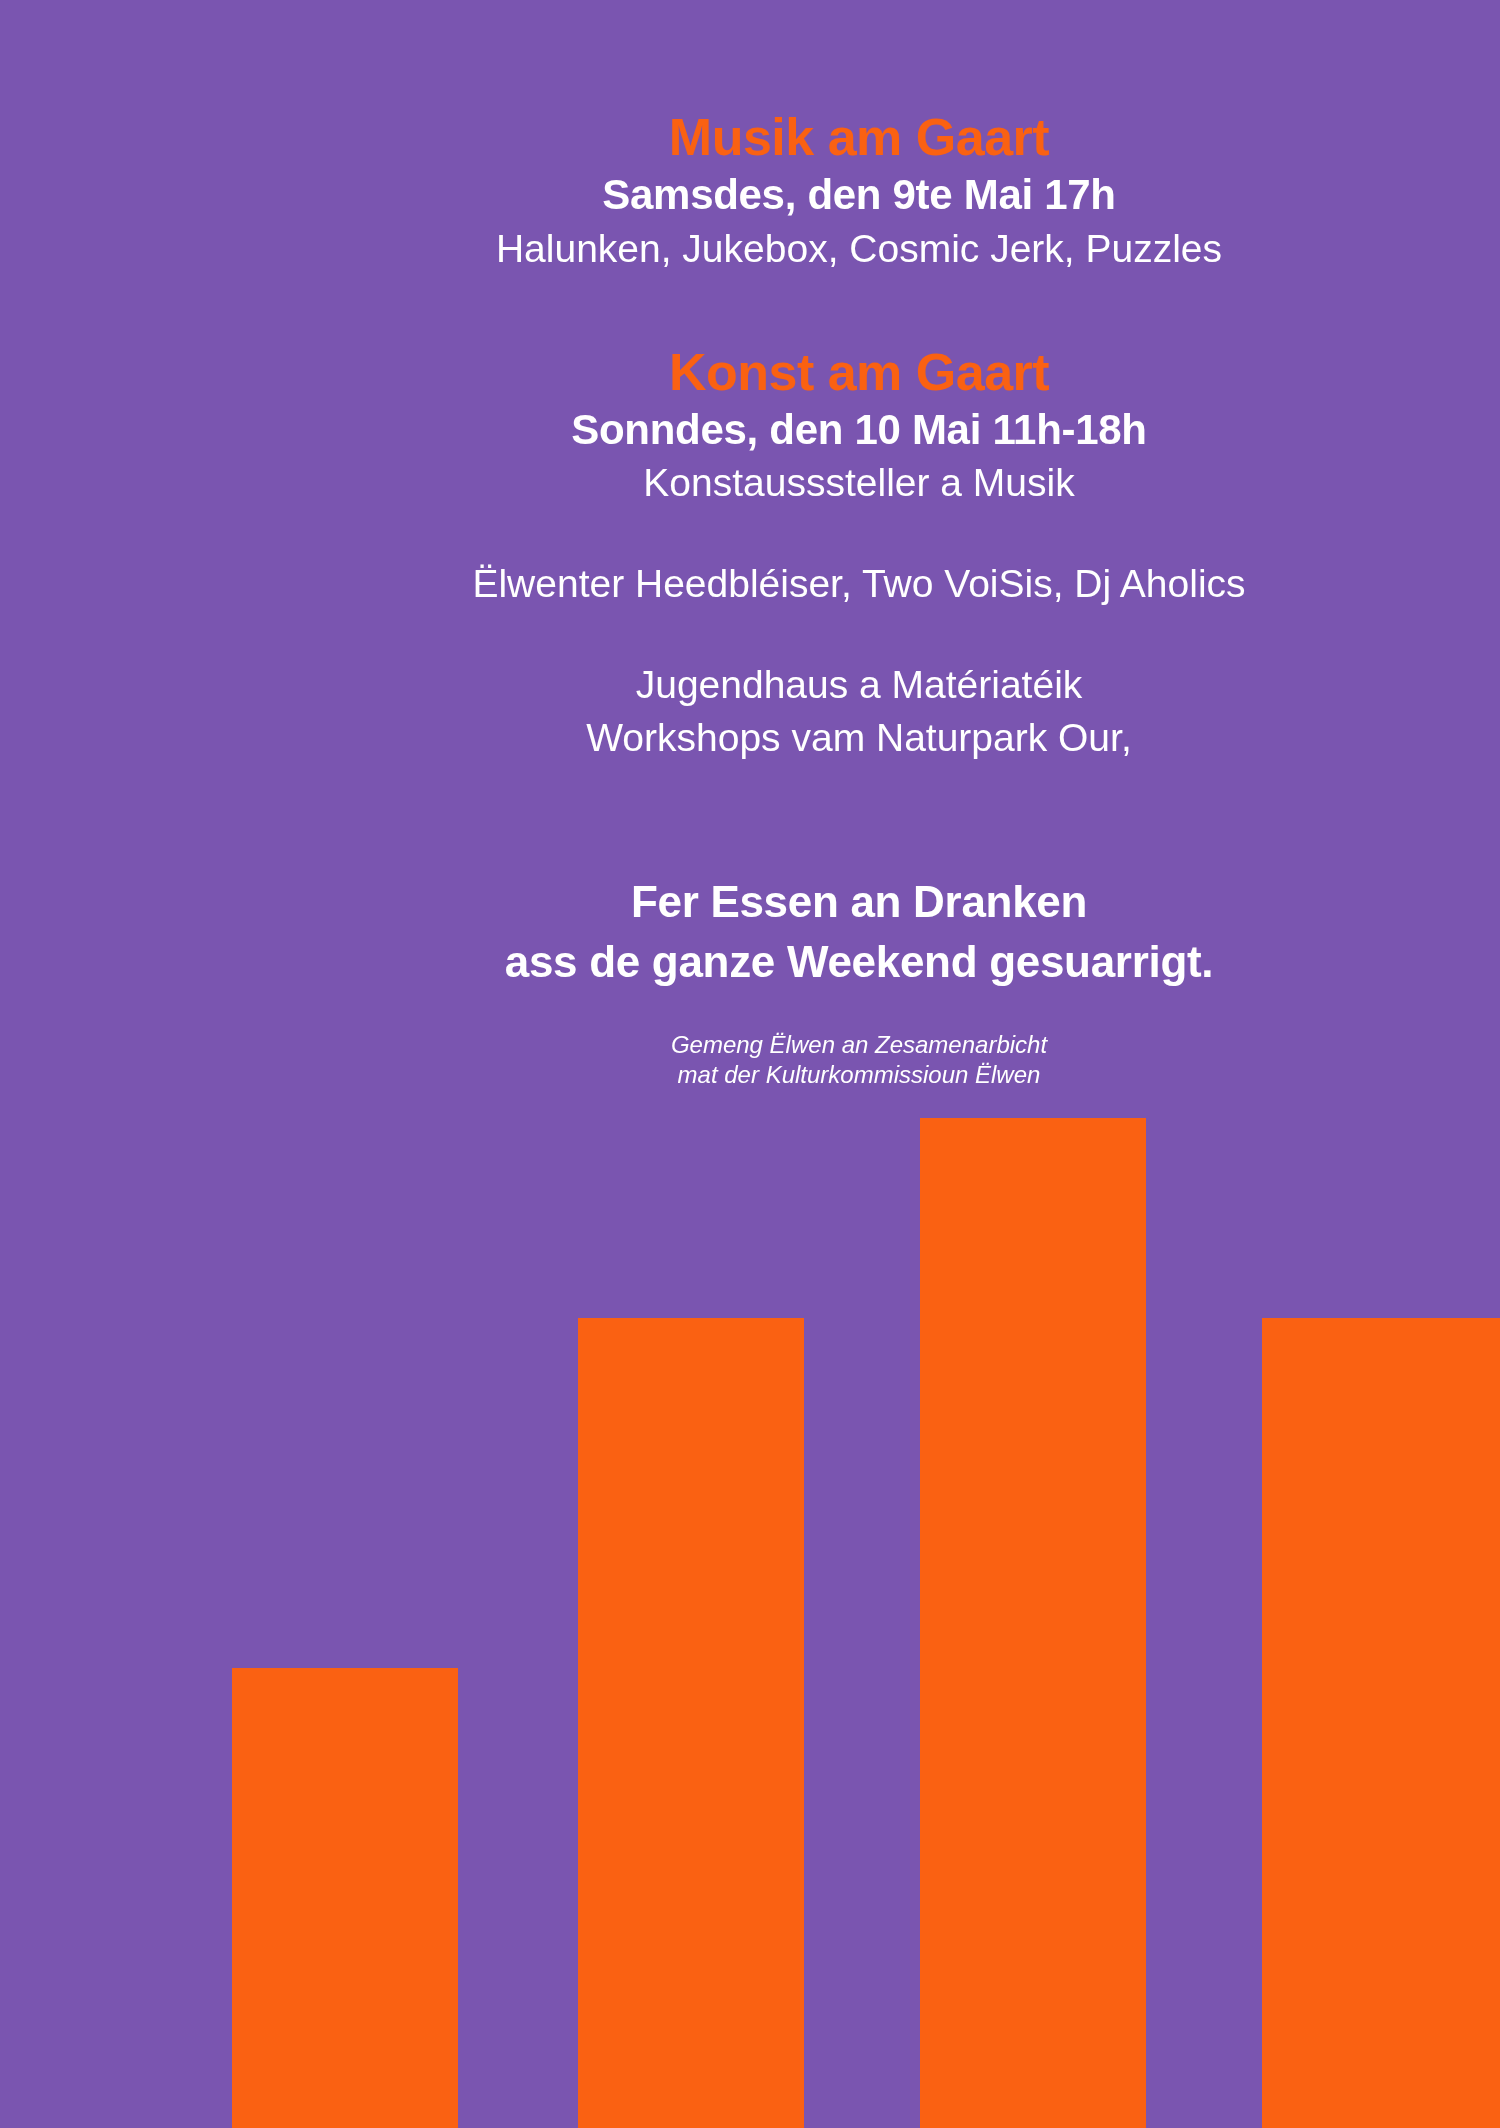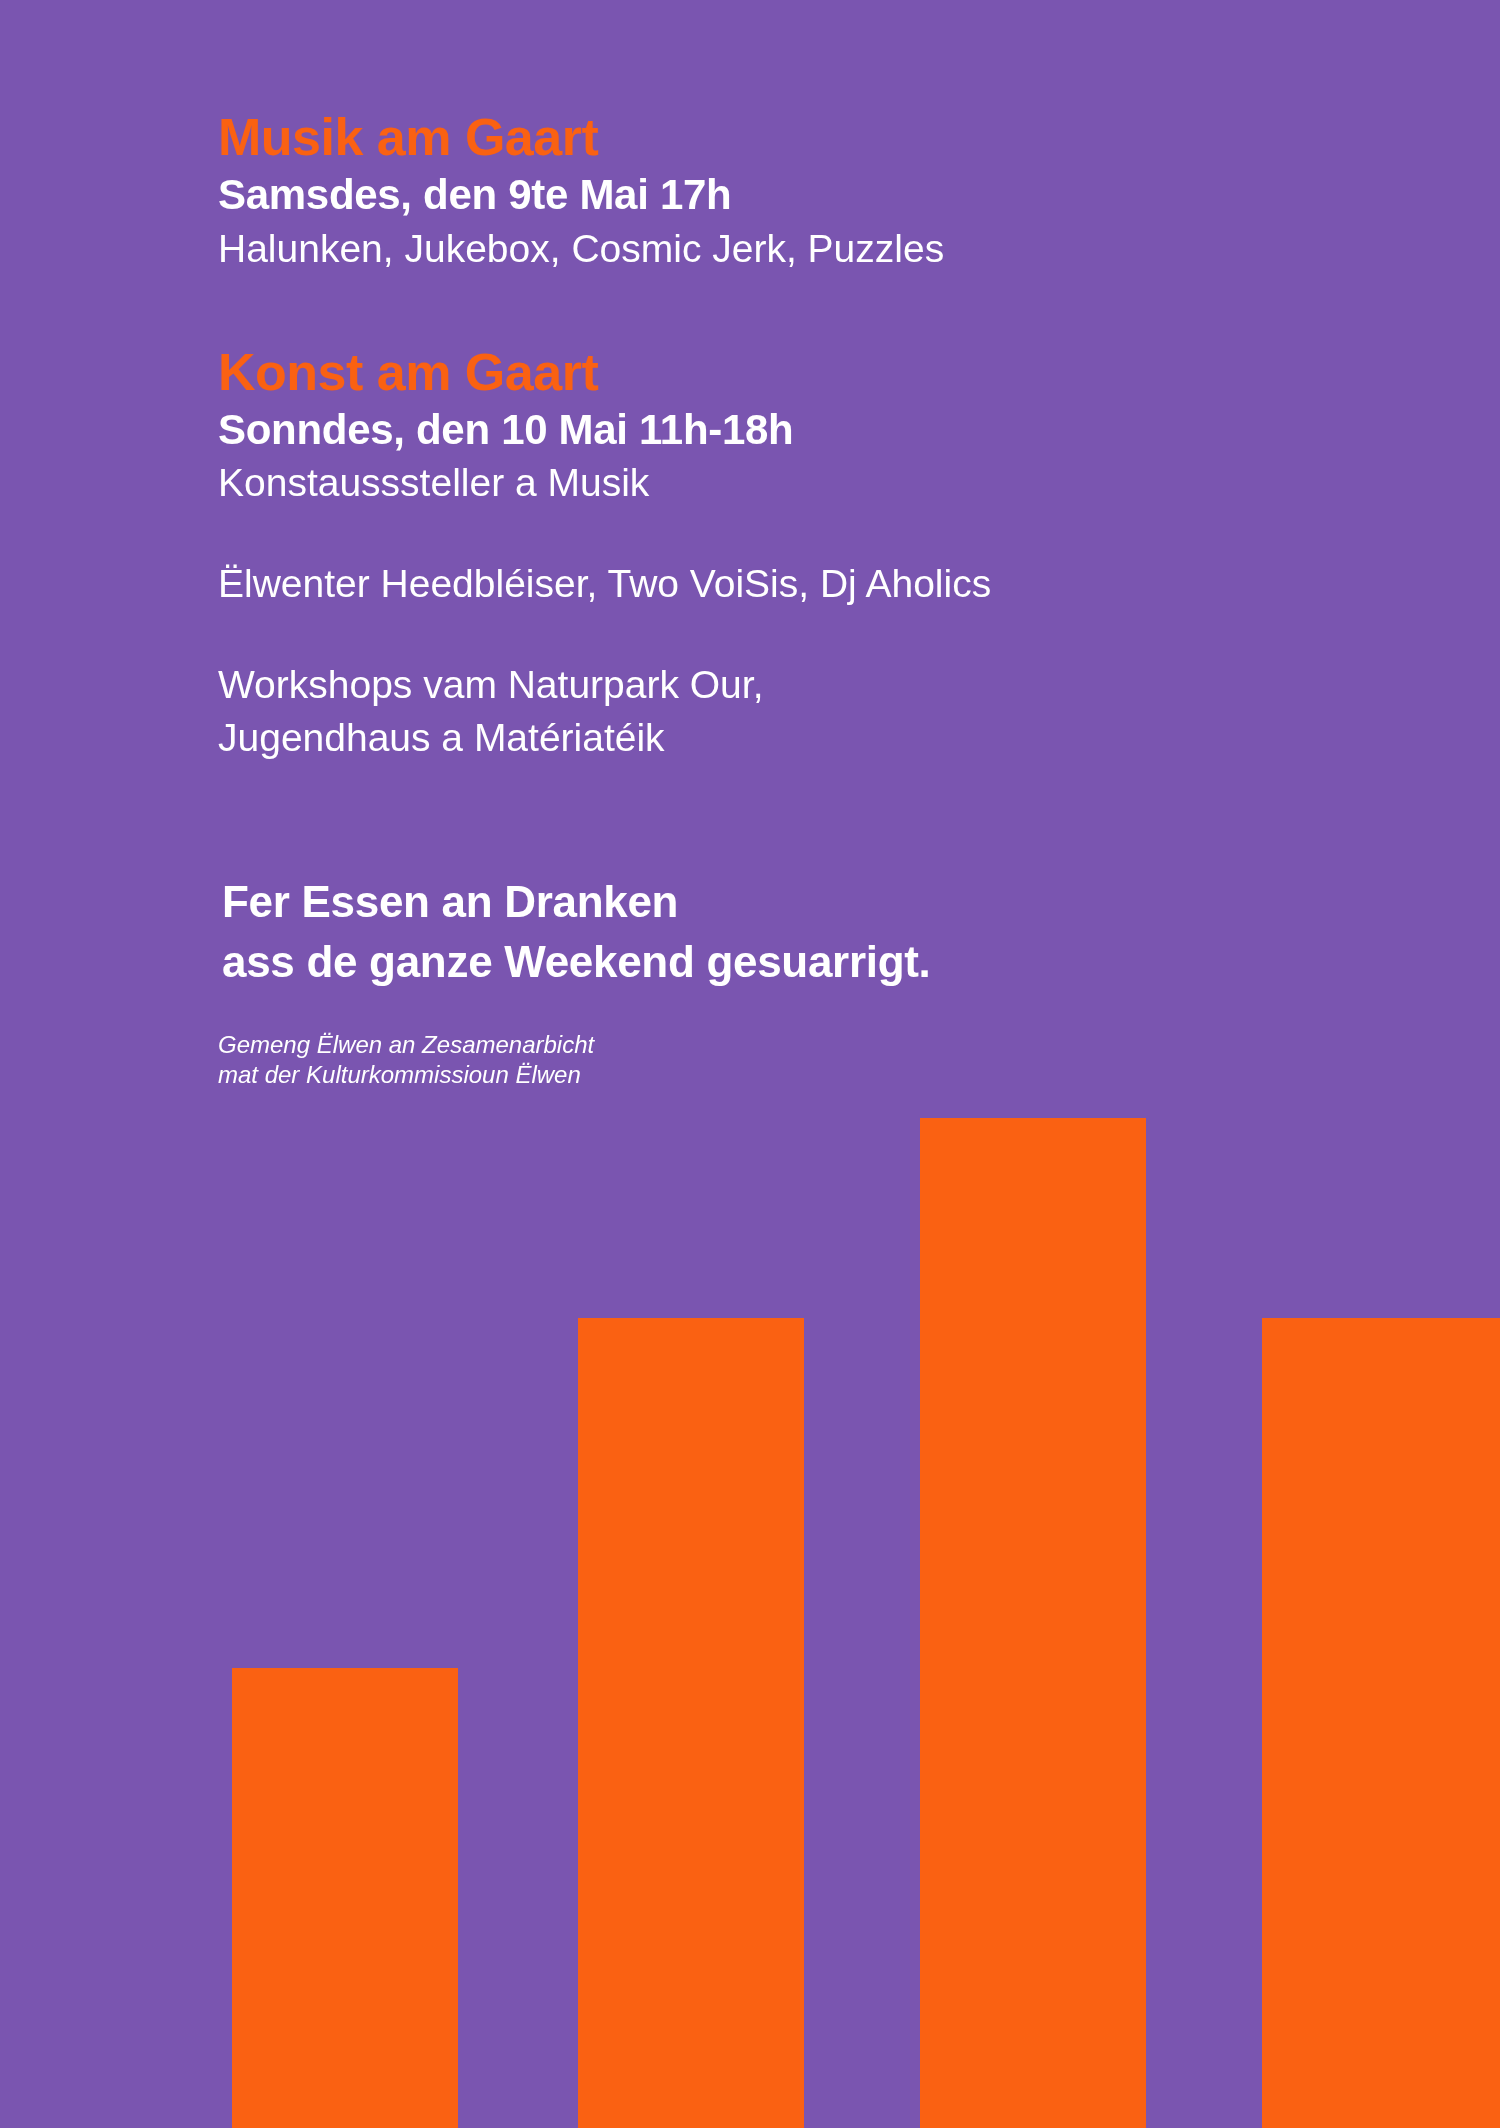--- a/index.html
+++ b/index.html
@@ -43,20 +43,21 @@
 
   
   .content {
     position: relative;
     z-index: 2;
     padding: 108px 0 0 218px;
   }
 
   .block {
     margin-bottom: 0;
+    text-align: center;
   }
 
   .heading {
     color: #fa6112;
     font-weight: bold;
     font-size: 52px;
     line-height: 1.12;
     letter-spacing: -0.5px;
     margin: 0;
   }
@@ -118,22 +119,22 @@
 
     <div class="gap-lg"></div>
 
     <div class="block">
       <p class="heading">Konst am Gaart</p>
       <p class="subheading">Sonndes, den 10 Mai 11h-18h</p>
       <p class="line">Konstausssteller a Musik</p>
       <div class="gap-md"></div>
       <p class="line">Ëlwenter Heedbléiser, Two VoiSis, Dj Aholics</p>
       <div class="gap-md"></div>
+      <p class="line">Jugendhaus a Matériatéik</p>
       <p class="line">Workshops vam Naturpark Our,</p>
-      <p class="line">Jugendhaus a Matériatéik</p>
     </div>
 
     <div class="gap-xl"></div>
 
     <div class="block">
       <p class="bold-statement">Fer Essen an Dranken</p>
       <p class="bold-statement">ass de ganze Weekend gesuarrigt.</p>
     </div>
 
     <div class="note-gap"></div>

